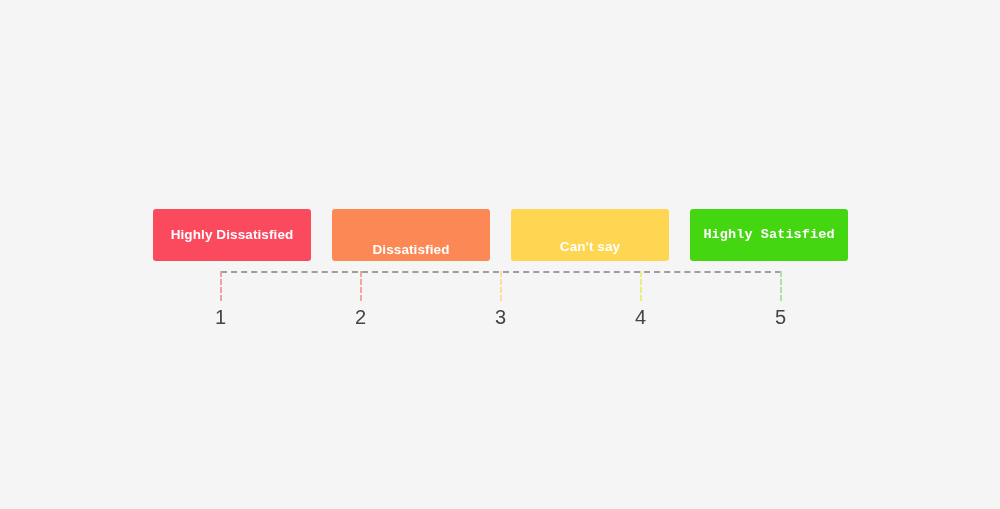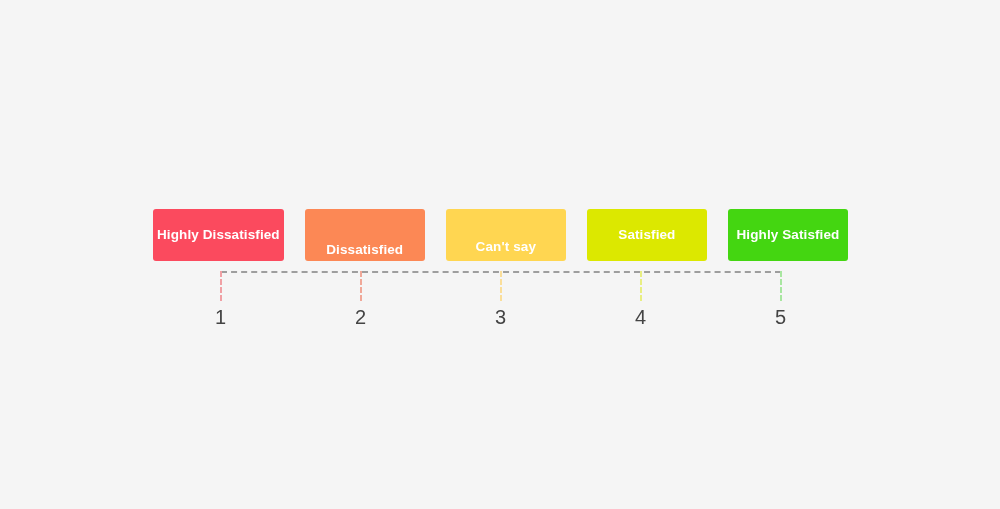--- a/index.html
+++ b/index.html
@@ -102,25 +102,22 @@
   <div id="options-row">
     <div class="option-box" style="background: rgb(251, 74, 94);">
       <span class="option-label" style="color: rgb(255, 255, 255);">Highly Dissatisfied</span>
     </div>
     <div class="option-box" style="background: rgb(252, 136, 85);">
       <span class="option-label" style="color: rgb(255, 255, 255); margin-top: 29px;">Dissatisfied</span>
     </div>
     <div class="option-box" style="background: rgb(255, 214, 81);">
       <span class="option-label" style="color: rgb(255, 255, 255); margin-top: 24px;">Can't say</span>
     </div>
-    <div class="option-box" style="background: rgb(220, 232, 0);">
-      <span class="option-label" style="color: rgb(255, 255, 255);">Satisfied</span>
-    </div>
     <div class="option-box" style="background: rgb(68, 214, 17);">
-      <span class="option-label" style="color: rgb(255, 255, 255);">Highly Satisfied</span>
+      <span class="option-label" style="color: rgb(255, 255, 255); font-family: Liberation Mono, monospace;">Highly Satisfied</span>
     </div>
   </div>
 
   <div id="axis-area">
     <div id="axis-line" style="left: 67.5px; width: 560px; right: auto; border-top-color: rgb(158, 158, 158);"></div>
 
     <div class="tick-group" style="left: 67.5px;">
       <div class="tick-stem" style="border-left-color: rgb(240, 160, 164);"></div>
       <div class="tick-number" style="color: rgb(68, 68, 68);">1</div>
     </div>

